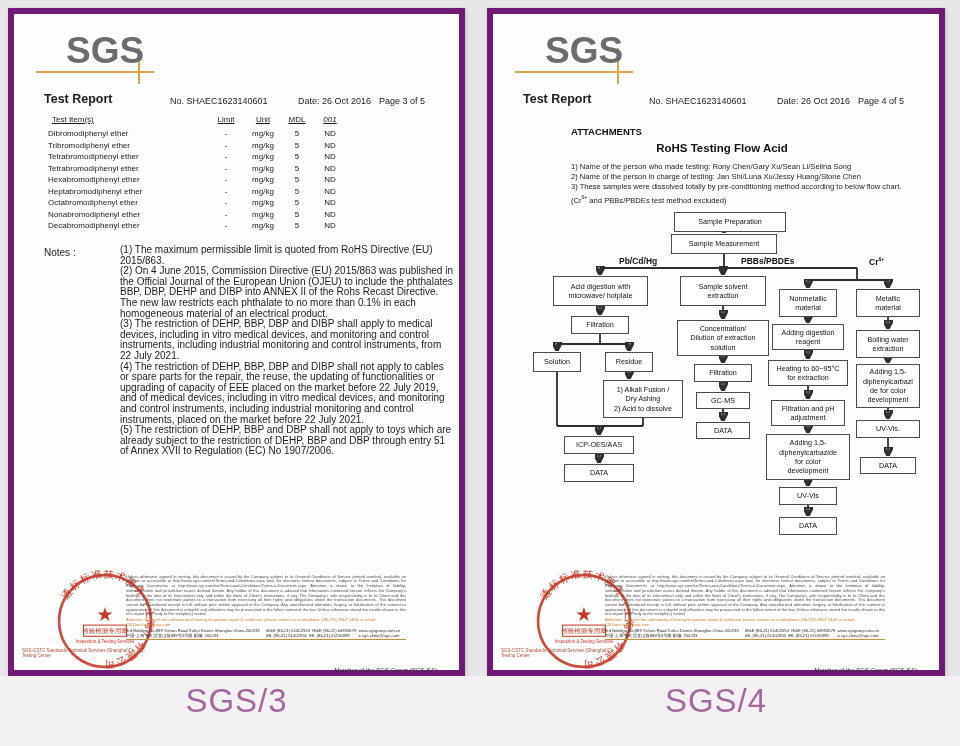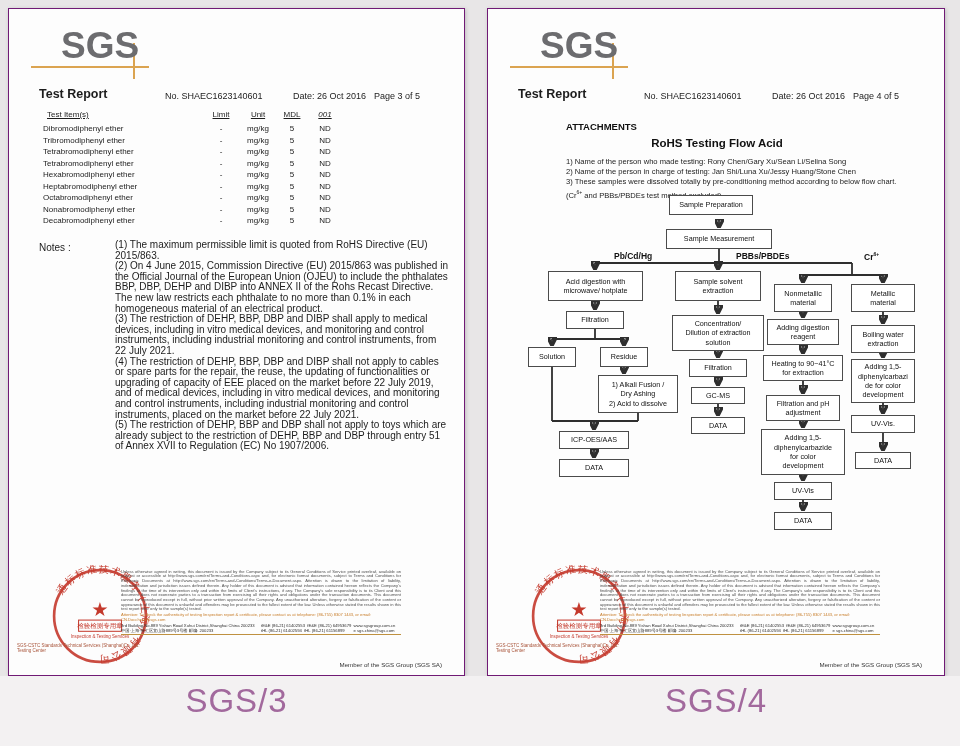--- a/index.html
+++ b/index.html
@@ -3,21 +3,21 @@
 <meta charset="utf-8">
 <style>
   html,body{margin:0;padding:0;width:960px;height:746px;overflow:hidden;
     background:#e8e6e7;font-family:"Liberation Sans",sans-serif;}
   .stage{position:relative;width:960px;height:746px;}
   .caption-strip{position:absolute;left:0;top:676px;width:960px;height:70px;background:#f3f1f2;}
   .caption{position:absolute;top:682px;font-size:33px;color:#a2699d;text-align:center;letter-spacing:1px;}
   .cap3{left:8px;width:457px;}
   .cap4{left:487px;width:458px;}
 
-  .page{position:absolute;top:8px;height:668px;background:#fdfdfd;border:1px solid #701a75;
+  .page{position:absolute;top:8px;height:668px;background:#fdfdfd;border:6px solid #701a75;
     box-shadow:1px 1px 4px rgba(0,0,0,.18);box-sizing:border-box;}
   .pg3{left:8px;width:457px;}
   .pg4{left:487px;width:458px;}
 
   
   .sgs{position:absolute;left:38px;top:16px;width:120px;height:54px;}
   .sgs-text{position:absolute;left:14px;top:2px;font-size:37px;font-weight:bold;color:#6c6c6f;line-height:1;}
   .sgs-h{position:absolute;left:-16px;top:41px;width:118px;height:2px;background:#dba451;}
   .sgs-v{position:absolute;left:86px;top:18px;width:2px;height:36px;background:#dba451;}
 
@@ -289,42 +289,42 @@
         <path d="M395,303 V313" marker-end="url(#ah)"></path>
         <path d="M395,344 V347" marker-end="url(#ah)"></path>
         <path d="M395,394 V403" marker-end="url(#ah)"></path>
         <path d="M395,424 V440" marker-end="url(#ah)"></path>
       </svg>
 
       <div class="branch-label" style="left:126px;top:242px">Pb/Cd/Hg</div>
       <div class="branch-label" style="left:248px;top:242px">PBBs/PBDEs</div>
       <div class="branch-label" style="left:376px;top:242px"><span>Cr</span><sup>6+</sup></div>
 
-      <div class="fnode" style="left:181px;top:186px;width:84px;height:20px">Sample Preparation</div>
+      <div class="fnode" style="left:181px;top:198px;width:112px;height:20px">Sample Preparation</div>
       <div class="fnode" style="left:178px;top:220px;width:106px;height:20px">Sample Measurement</div>
       <div class="fnode" style="left:60px;top:262px;width:95px;height:30px">Acid digestion with
 microwave/ hotplate</div>
       <div class="fnode" style="left:187px;top:262px;width:86px;height:30px">Sample solvent
 extraction</div>
       <div class="fnode" style="left:286px;top:275px;width:58px;height:28px">Nonmetallic
 material</div>
       <div class="fnode" style="left:363px;top:275px;width:64px;height:28px">Metallic
 material</div>
       <div class="fnode" style="left:78px;top:302px;width:58px;height:18px">Filtration</div>
       <div class="fnode" style="left:184px;top:306px;width:92px;height:36px">Concentration/
 Dilution of extraction
 solution</div>
       <div class="fnode" style="left:279px;top:310px;width:72px;height:26px">Adding digestion
 reagent</div>
       <div class="fnode" style="left:363px;top:316px;width:64px;height:28px">Boiling water
 extraction</div>
       <div class="fnode" style="left:40px;top:338px;width:48px;height:20px">Solution</div>
       <div class="fnode" style="left:112px;top:338px;width:48px;height:20px">Residue</div>
       <div class="fnode" style="left:201px;top:350px;width:58px;height:18px">Filtration</div>
-      <div class="fnode" style="left:275px;top:346px;width:80px;height:26px">Heating to 90~41°C
+      <div class="fnode" style="left:275px;top:346px;width:80px;height:26px">Heating to 60~95°C
 for extraction</div>
       <div class="fnode" style="left:363px;top:350px;width:64px;height:44px">Adding 1,5-
 diphenylcarbazi
 de for color
 development</div>
       <div class="fnode" style="left:110px;top:366px;width:80px;height:38px">1) Alkali Fusion /
 Dry Ashing
 2) Acid to dissolve</div>
       <div class="fnode" style="left:203px;top:378px;width:54px;height:17px">GC-MS</div>
       <div class="fnode" style="left:278px;top:386px;width:74px;height:26px">Filtration and pH

